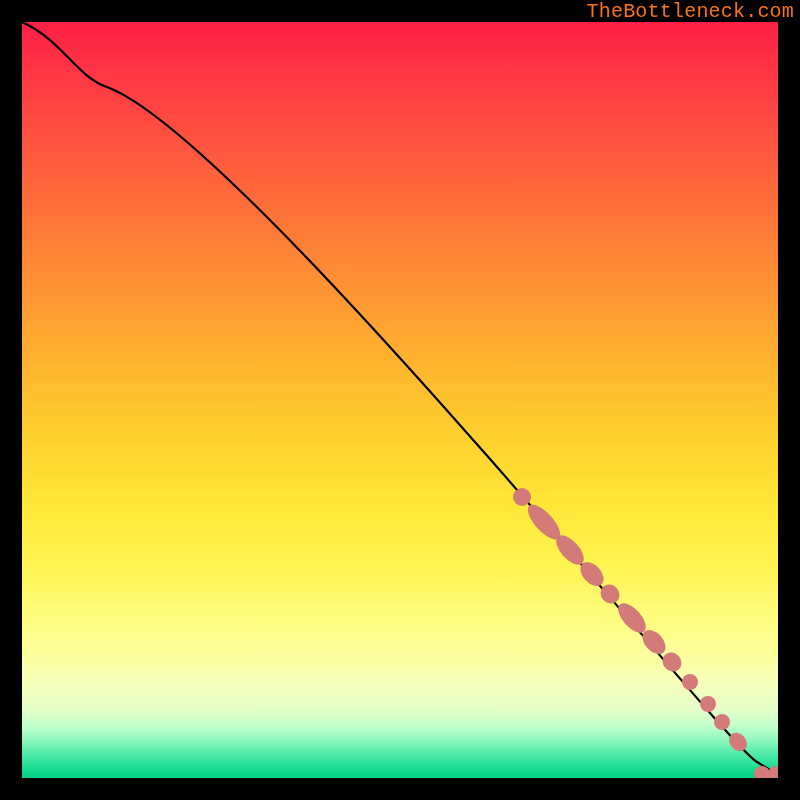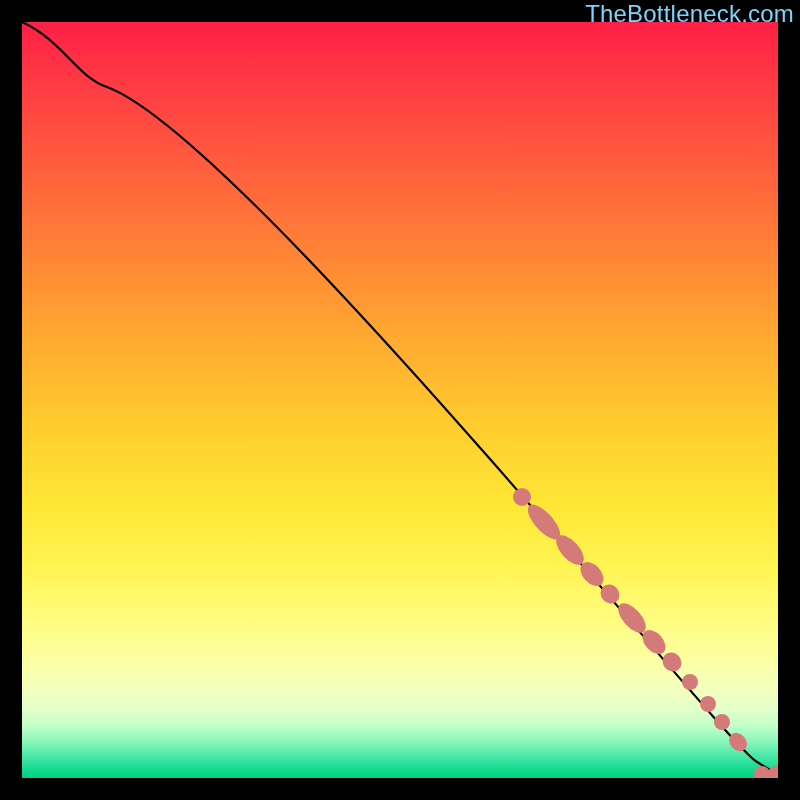--- a/index.html
+++ b/index.html
@@ -42,23 +42,23 @@
     );
   }
   .svg-layer {
     position: absolute;
     inset: 0;
   }
   .attribution {
     position: absolute;
     top: 0px;
     right: 6px;
-    font-family: Liberation Sans, sans-serif;
-    font-size: 24px;
-    color: #7dd3fc;
+    font-family: Liberation Mono, monospace;
+    font-size: 20px;
+    color: #f97316;
     letter-spacing: 0.2px;
   }
 </style>
 </head>
 <body>
 
 <div class="stage">
 
   <div class="plot">
     <div class="grad"></div>

